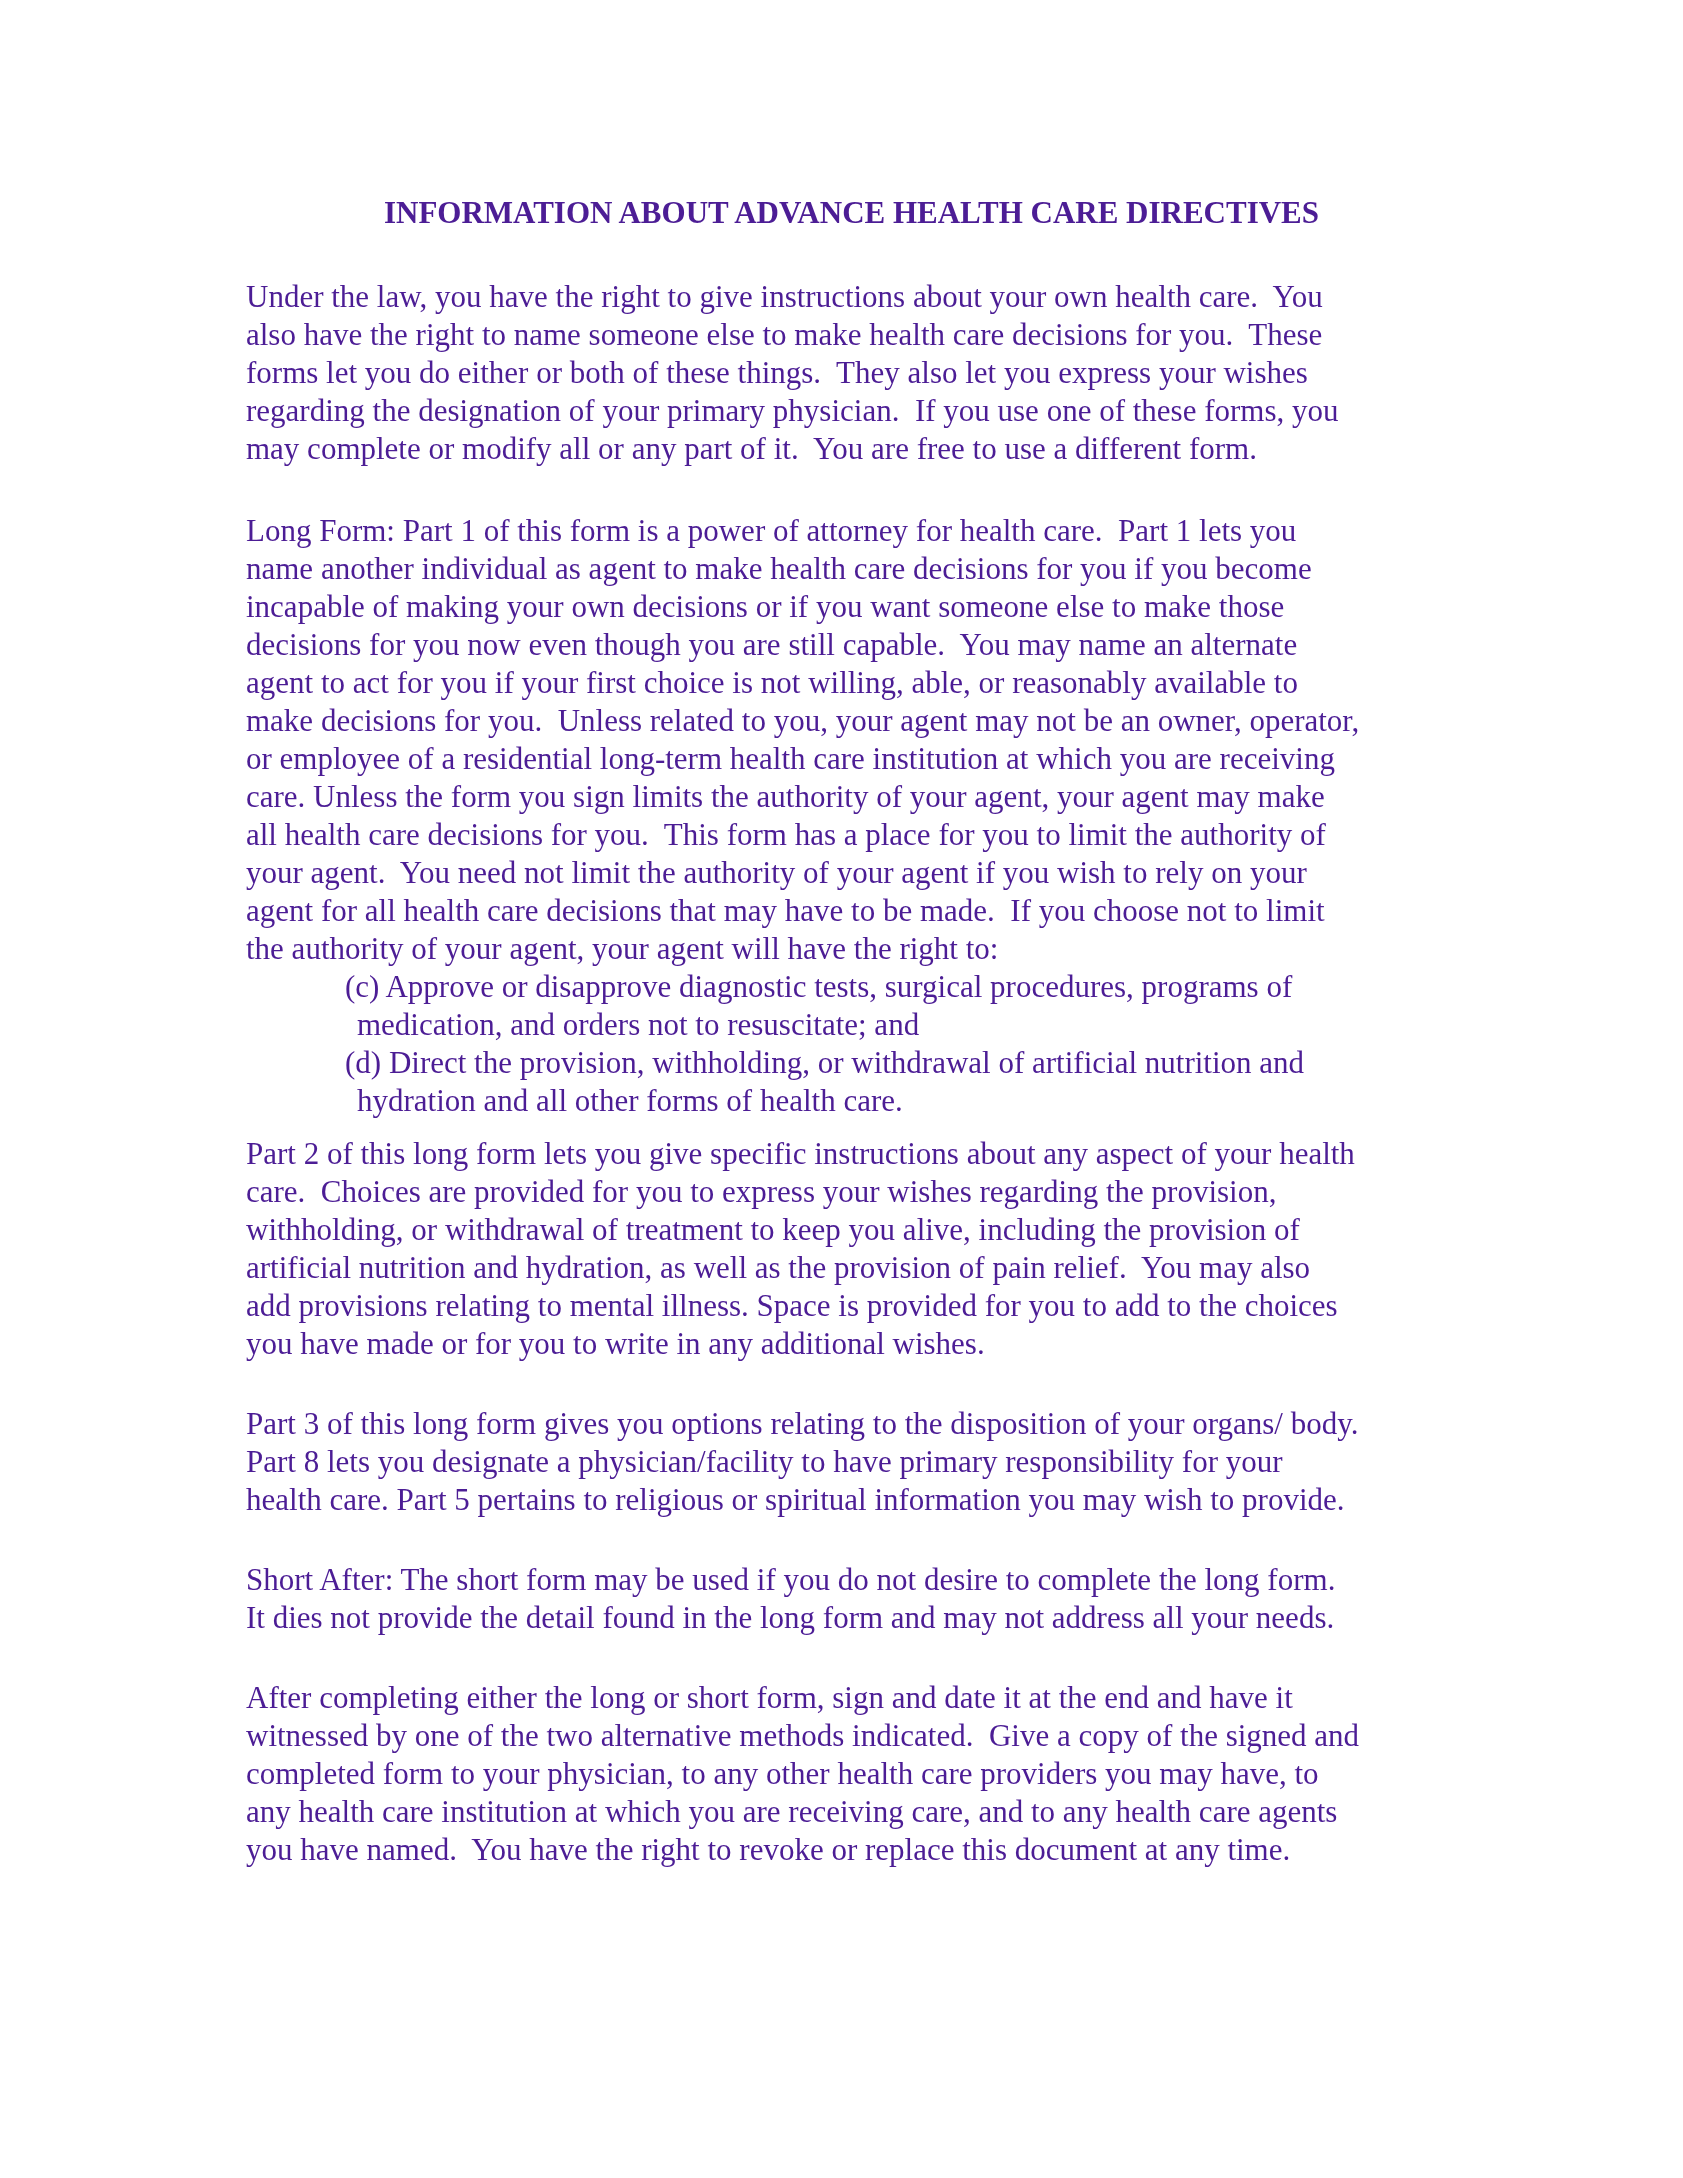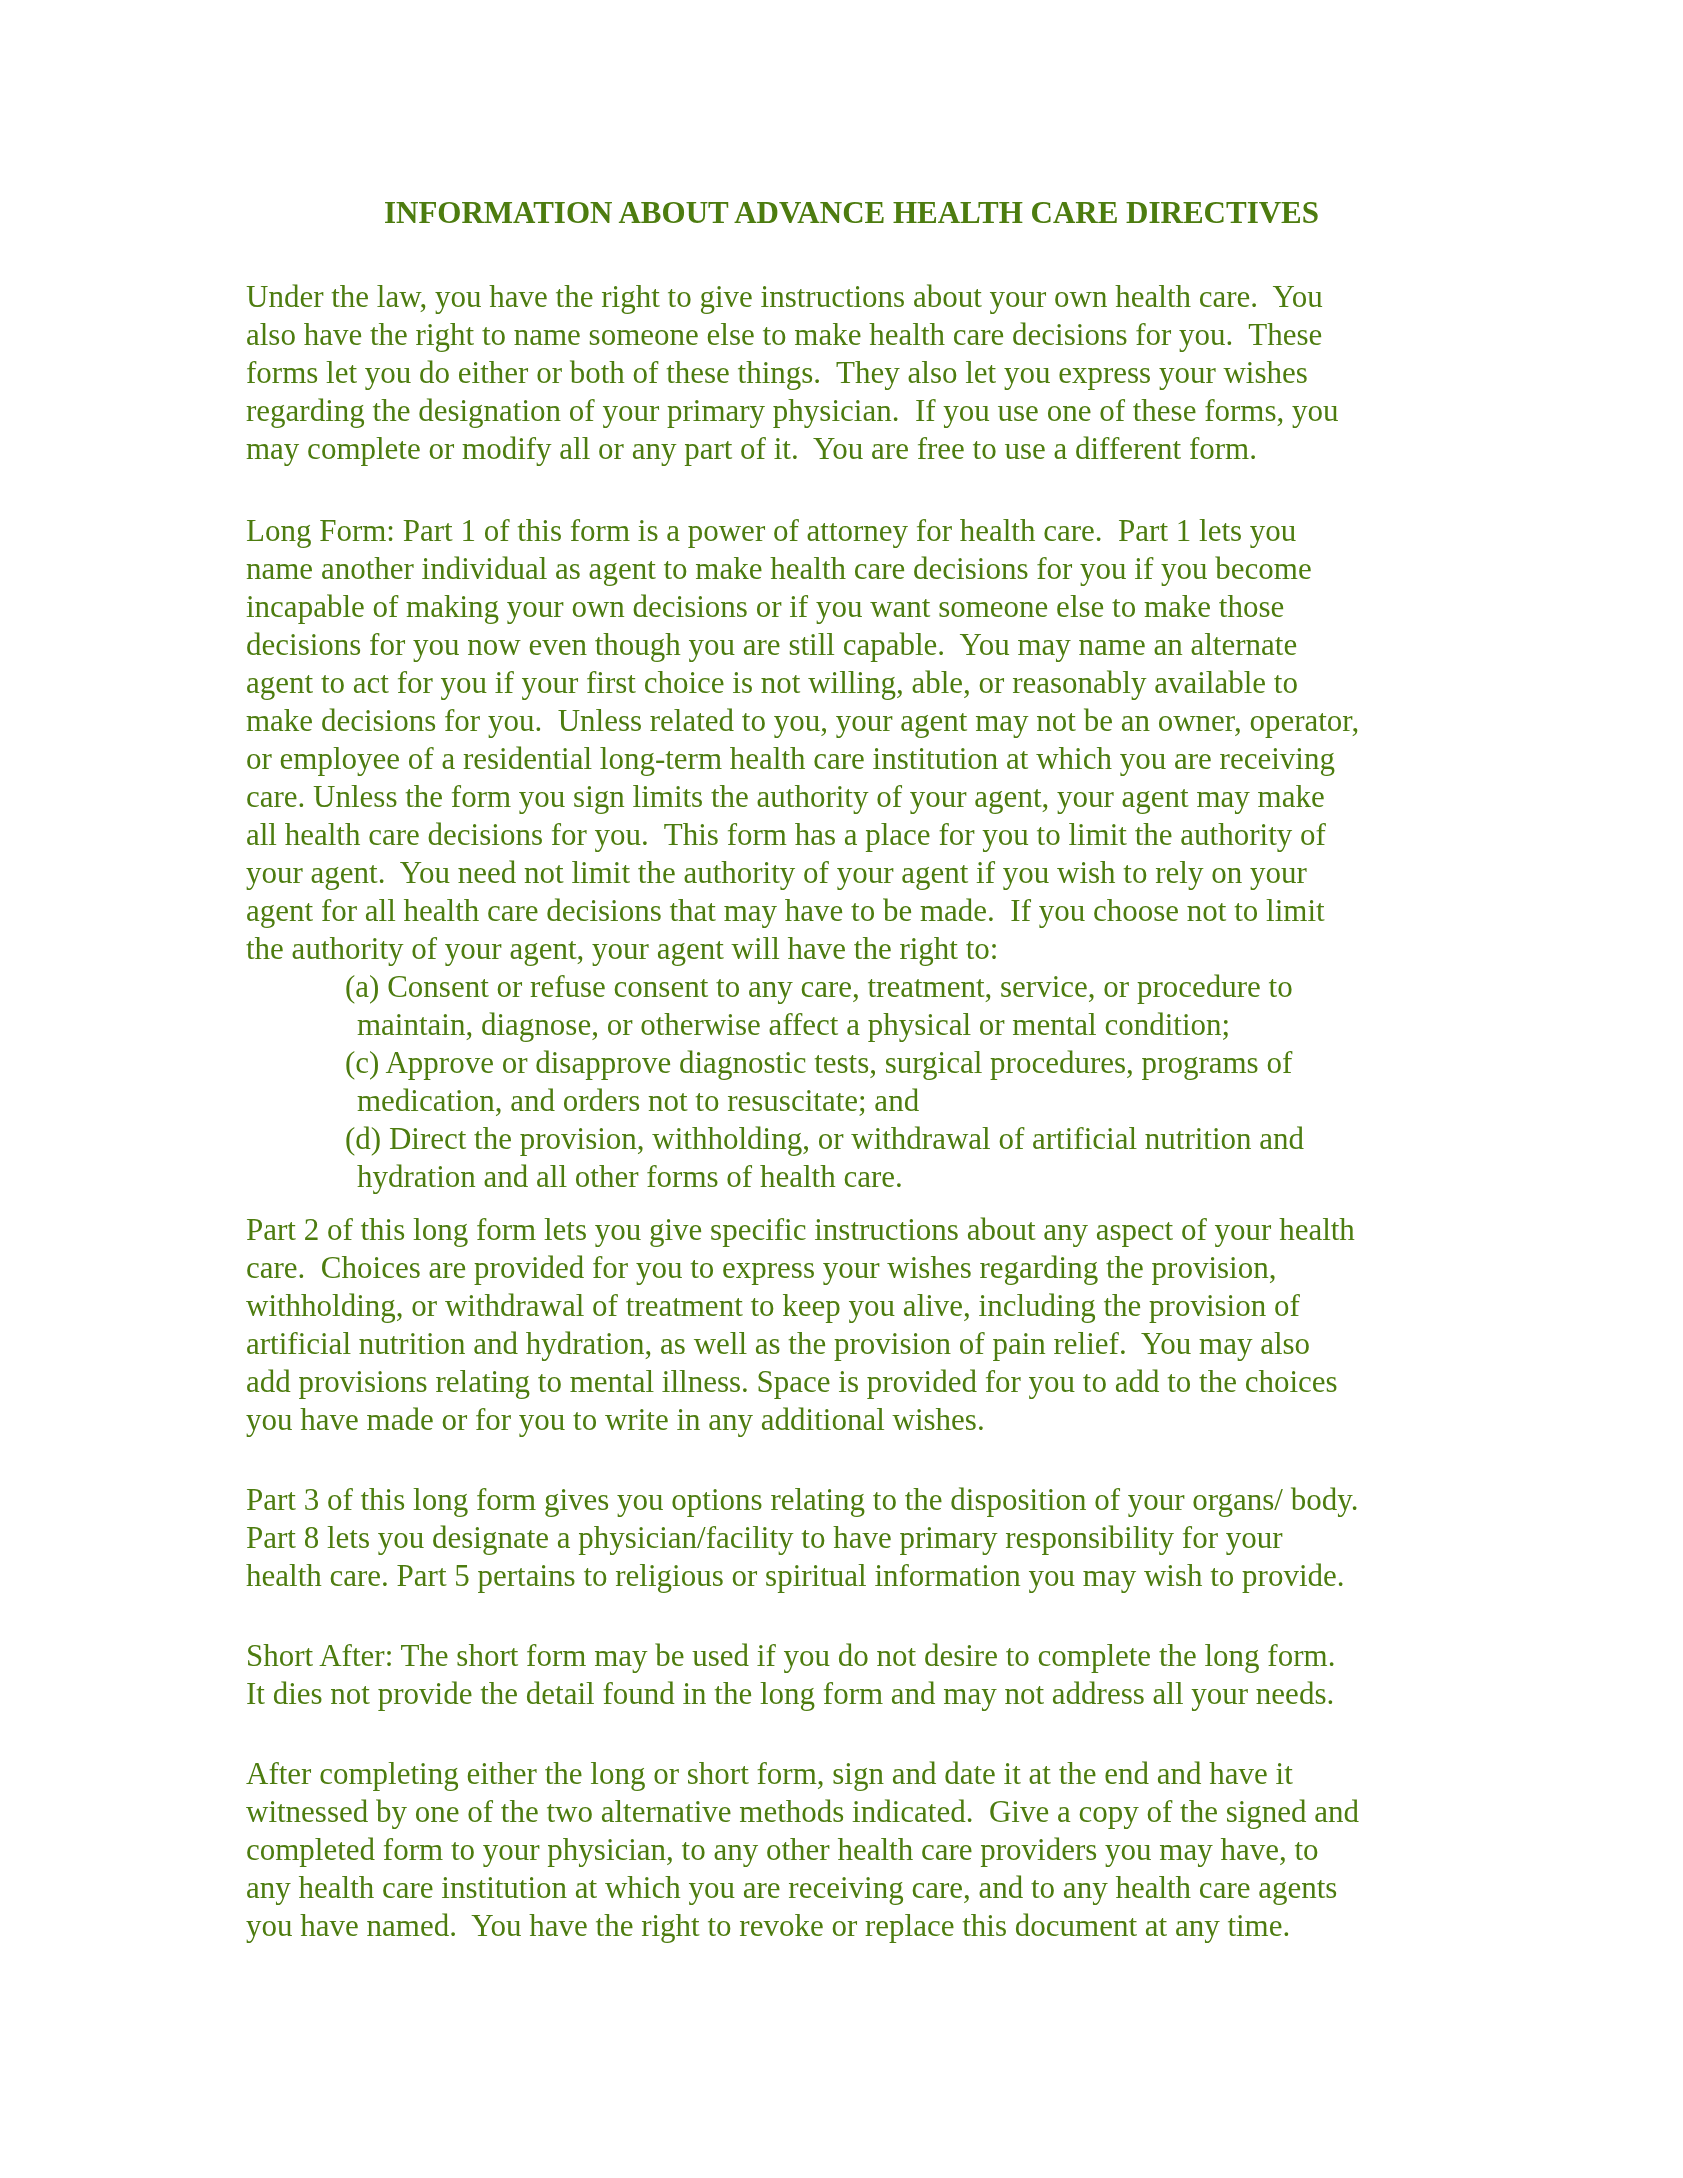--- a/index.html
+++ b/index.html
@@ -11,21 +11,21 @@
     width: 1683px;
     height: 2178px;
     overflow: hidden;
   }
   .page {
     box-sizing: border-box;
     width: 1683px;
     height: 1572px;
     padding: 194px 226px 0 246px;
     background: #ffffff;
-    color: #4d7c0f;
+    color: #4c1d95;
     font-family: "Liberation Serif", "DejaVu Serif", serif;
     font-size: 31px;
     line-height: 38px;
   }
   .doc-title {
     margin: 0 0 46px 0;
     font-size: 31px;
     font-weight: bold;
     text-align: center;
     white-space: pre;
@@ -74,22 +74,20 @@
 agent to act for you if your first choice is not willing, able, or reasonably available to
 make decisions for you.  Unless related to you, your agent may not be an owner, operator,
 or employee of a residential long-term health care institution at which you are receiving
 care. Unless the form you sign limits the authority of your agent, your agent may make
 all health care decisions for you.  This form has a place for you to limit the authority of
 your agent.  You need not limit the authority of your agent if you wish to rely on your
 agent for all health care decisions that may have to be made.  If you choose not to limit
 the authority of your agent, your agent will have the right to:</span></p>
 
   <div class="sublist">
-    <div class="sublist-item">(a) Consent or refuse consent to any care, treatment, service, or procedure to
-maintain, diagnose, or otherwise affect a physical or mental condition;</div>
     <div class="sublist-item">(c) Approve or disapprove diagnostic tests, surgical procedures, programs of
 medication, and orders not to resuscitate; and</div>
     <div class="sublist-item">(d) Direct the provision, withholding, or withdrawal of artificial nutrition and
 hydration and all other forms of health care.</div>
   </div>
 
   <p class="para after-list mb-std">Part 2 of this long form lets you give specific instructions about any aspect of your health
 care.  Choices are provided for you to express your wishes regarding the provision,
 withholding, or withdrawal of treatment to keep you alive, including the provision of
 artificial nutrition and hydration, as well as the provision of pain relief.  You may also

